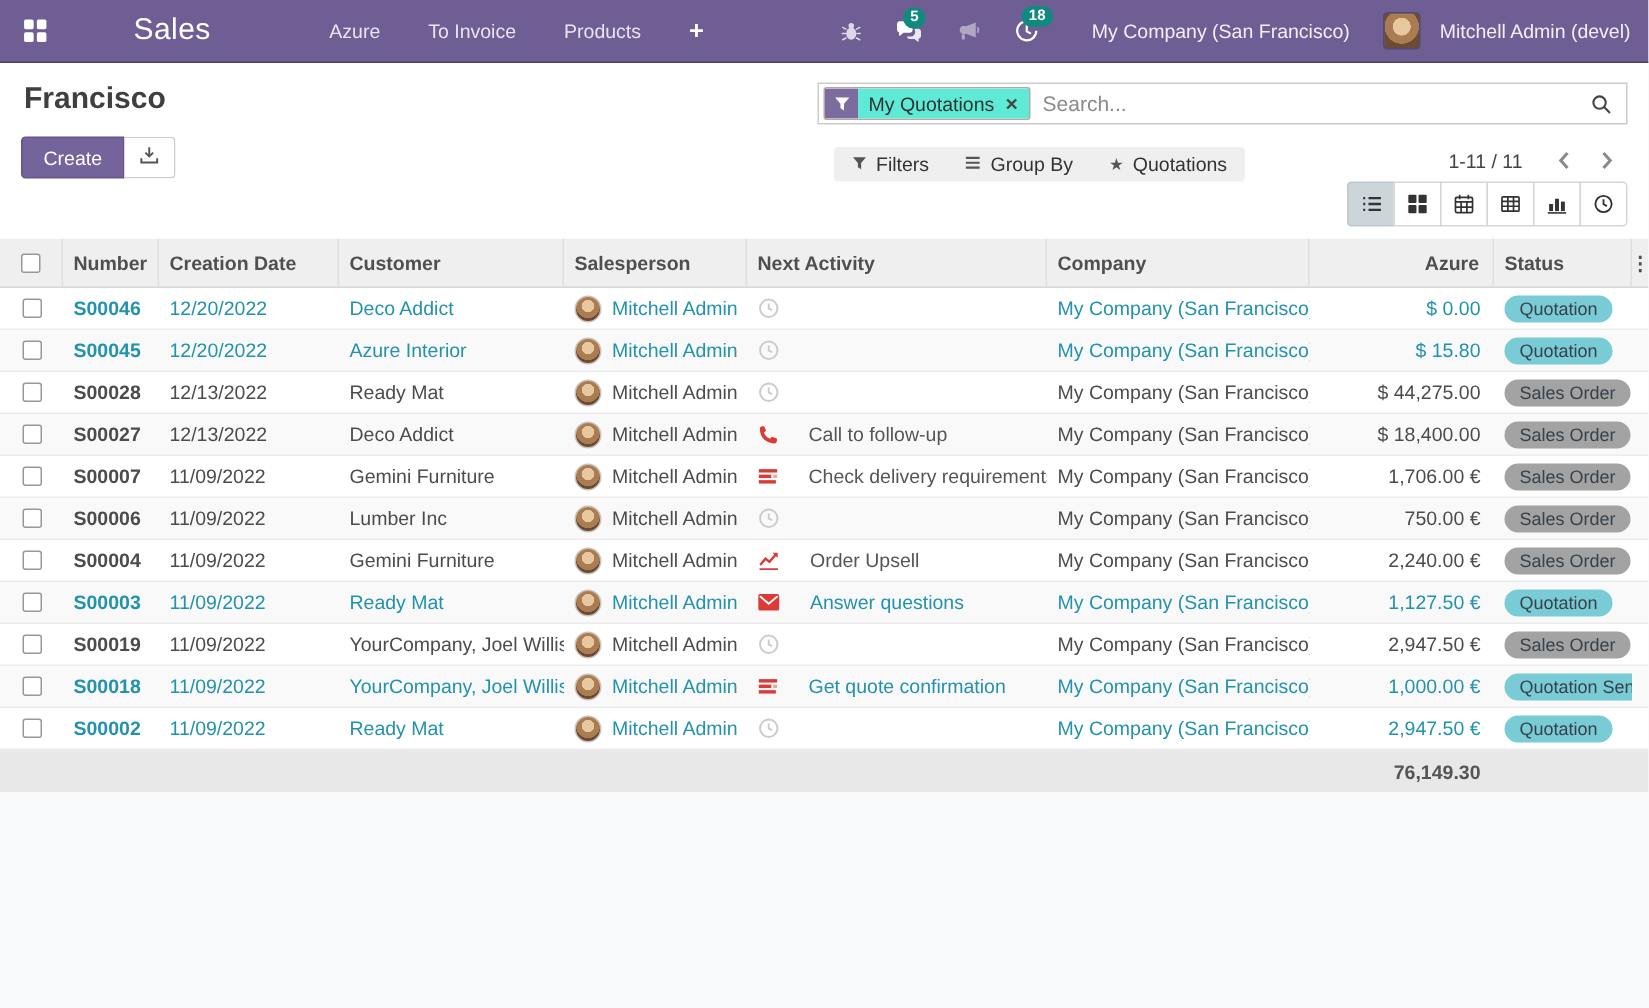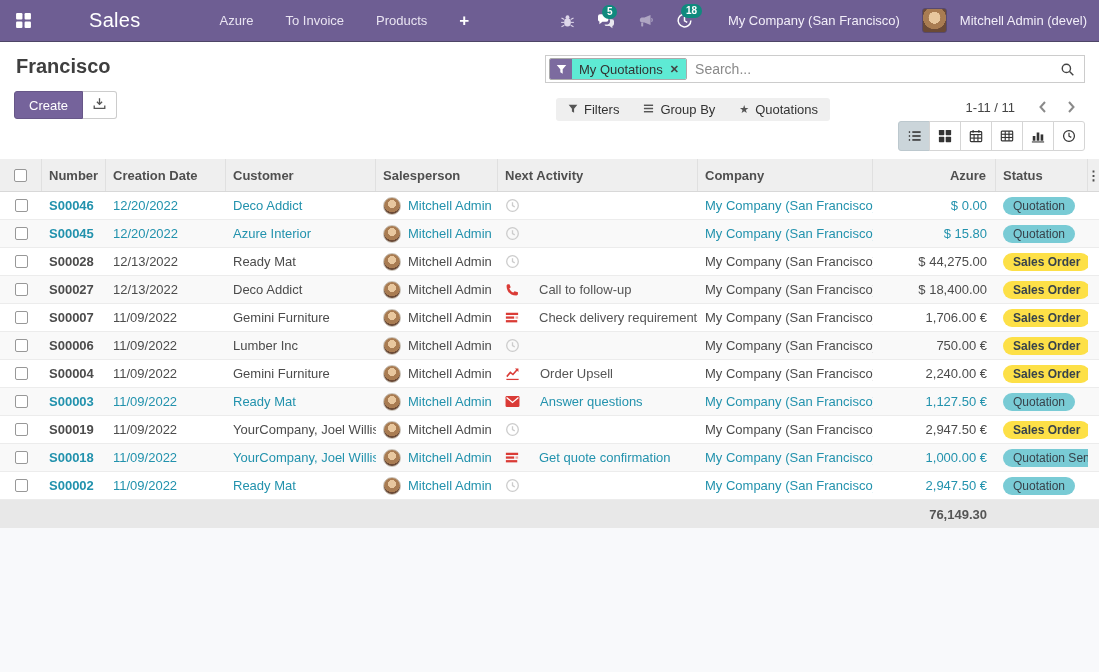--- a/index.html
+++ b/index.html
@@ -82,21 +82,21 @@
   .c-total { justify-content:flex-end; padding-right:9px; }
   .c-opt { padding:0; }
   .muted .c, .muted .act-label { color:#2292ad; }
   .avatar-sm { width:18px; height:18px; border-radius:50%; flex:none;
     background:radial-gradient(circle at 50% 38%, #e8c79e 0 32%, #a97c52 33% 62%, #6b4a36 63%);
     border:1px solid #c9c2b8; }
   .act-icon { display:flex; align-items:center; }
   .act-label { color:#555; }
   .pill { font-size:12px; color:#37424b; padding:2px 10px; border-radius:11px; white-space:nowrap; }
   .pill-cyan { background:#79cbd5; }
-  .pill-green { background:#fde047;font-weight:bold; }
+  .pill-green { background:#a3a3a3; }
   .tfoot { background:#e8e8e8; height:28px; }
   .tfoot .c-total { font-weight:bold; color:#555; }
   input[type="checkbox"] { appearance:none; -webkit-appearance:none; width:13px; height:13px;
     border:1px solid #989898; border-radius:2px; background:#fff; cursor:pointer; margin:0; }
   .dots { font-size:13px; font-weight:bold; color:#555; line-height:1; }
 </style>
 </head>
 <body>
 
 <header class="topbar">

